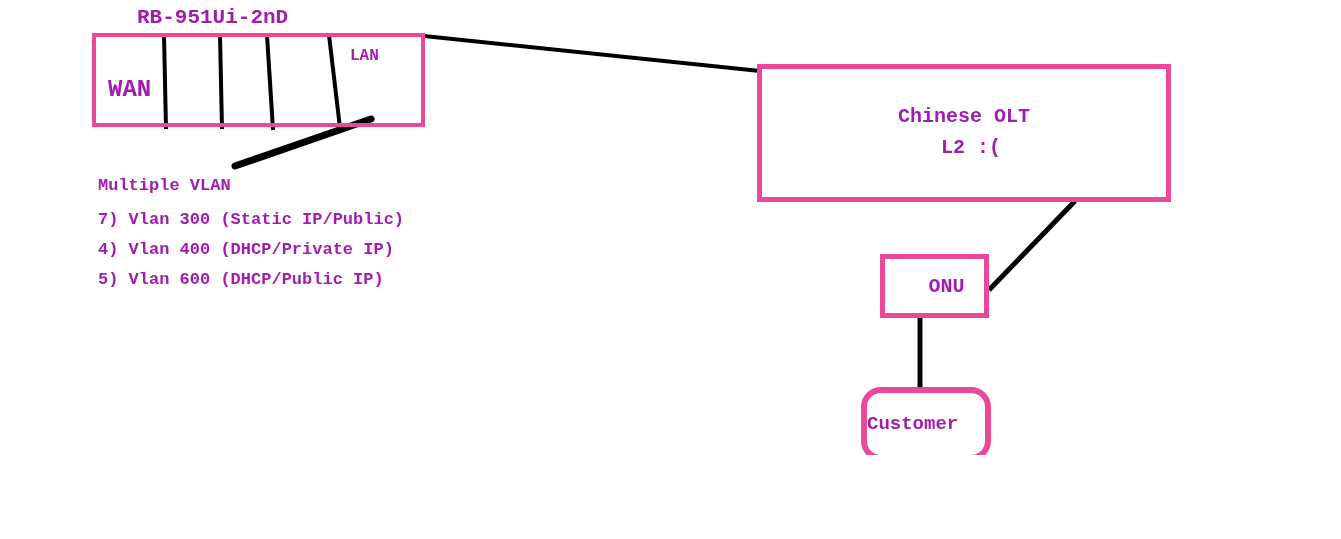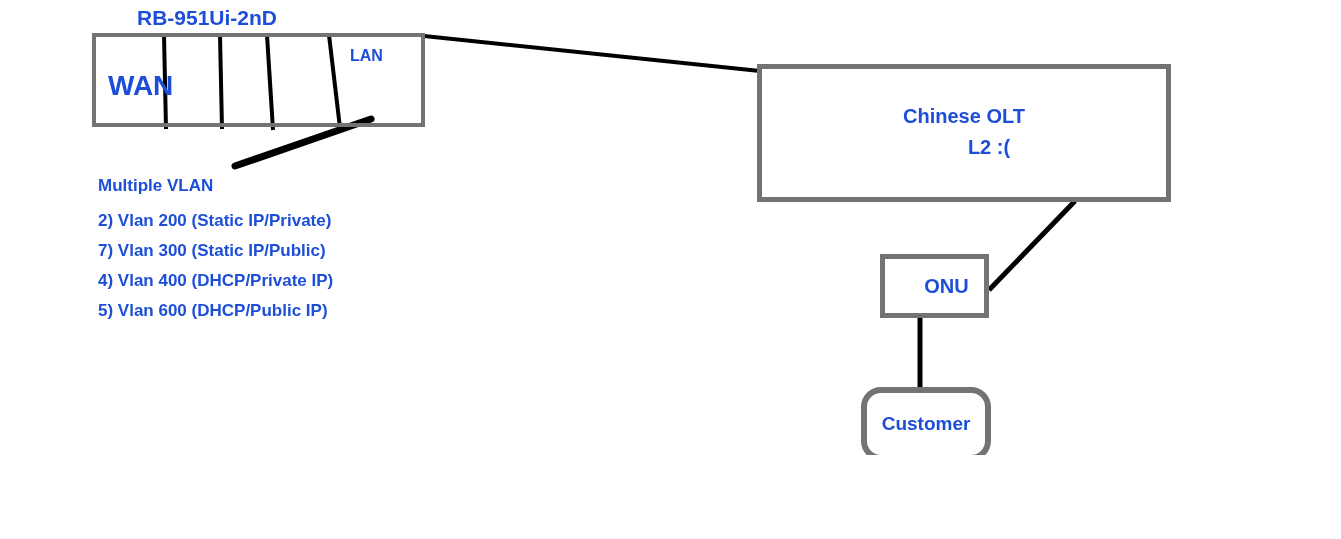--- a/index.html
+++ b/index.html
@@ -5,52 +5,52 @@
   html, body {
     margin: 0;
     padding: 0;
     background: #ffffff;
   }
   .canvas {
     position: relative;
     width: 1341px;
     height: 455px;
     background: #ffffff;
-    font-family: Liberation Sans, sans-serif;
+    font-family: Liberation Mono, monospace;
     font-weight: bold;
-    color: #1d4ed8;
+    color: #a21caf;
     overflow: hidden;
   }
   .lines-layer {
     position: absolute;
     left: 0; top: 0;
     width: 1341px; height: 539px;
     pointer-events: none;
   }
   .lines-layer line { stroke: #000000; }
 
   .box {
     position: absolute;
     box-sizing: border-box;
-    border: 4px solid #737373;
+    border: 4px solid #ec4899;
     background: transparent;
   }
   .router-box   { left: 92px;  top: 33px;  width: 333px; height: 94px; }
   .olt-box      { left: 757px; top: 64px;  width: 414px; height: 138px; border-width: 5px;
                   text-align: center; padding-top: 32px; font-size: 20px; line-height: 31px; }
-  .olt-line2    { position: relative; left: 25px; }
+  .olt-line2    { position: relative; left: 7px; }
   .onu-box      { left: 880px; top: 254px; width: 109px; height: 64px; border-width: 5px;
                   display: flex; align-items: center; justify-content: center; font-size: 20px; padding-left: 24px; }
   .customer-box { left: 861px; top: 387px; width: 130px; height: 74px; border-width: 6px;
                   border-radius: 20px;
-                  display: flex; align-items: center; justify-content: center; font-size: 19px; }
+                  display: flex; align-items: center; font-size: 19px; }
 
   .label { position: absolute; white-space: nowrap; }
   .router-title { left: 137px; top: 6px;  font-size: 21px; }
-  .wan-label    { left: 108px; top: 70px; font-size: 28px; }
+  .wan-label    { left: 108px; top: 76px; font-size: 24px; }
   .lan-label    { left: 350px; top: 47px; font-size: 16px; }
 
   .vlan-block { position: absolute; left: 98px; top: 160px; font-size: 17px; }
   .vlan-heading { margin: 16px 0 10px 0; }
   .vlan-list { margin: 0; padding: 0; list-style: none; }
   .vlan-list li { line-height: 30px; }
 </style>
 </head>
 <body>
 
@@ -89,20 +89,19 @@
     <span>ONU</span>
   </div>
 
   <div class="box customer-box">
     <span>Customer</span>
   </div>
 
   <div class="vlan-block">
     <div class="vlan-heading">Multiple VLAN</div>
     <ul class="vlan-list">
-      <li>2) Vlan 200 (Static IP/Private)</li>
       <li>7) Vlan 300 (Static IP/Public)</li>
       <li>4) Vlan 400 (DHCP/Private IP)</li>
       <li>5) Vlan 600 (DHCP/Public IP)</li>
     </ul>
   </div>
 
 </div>
 
 </body></html>

